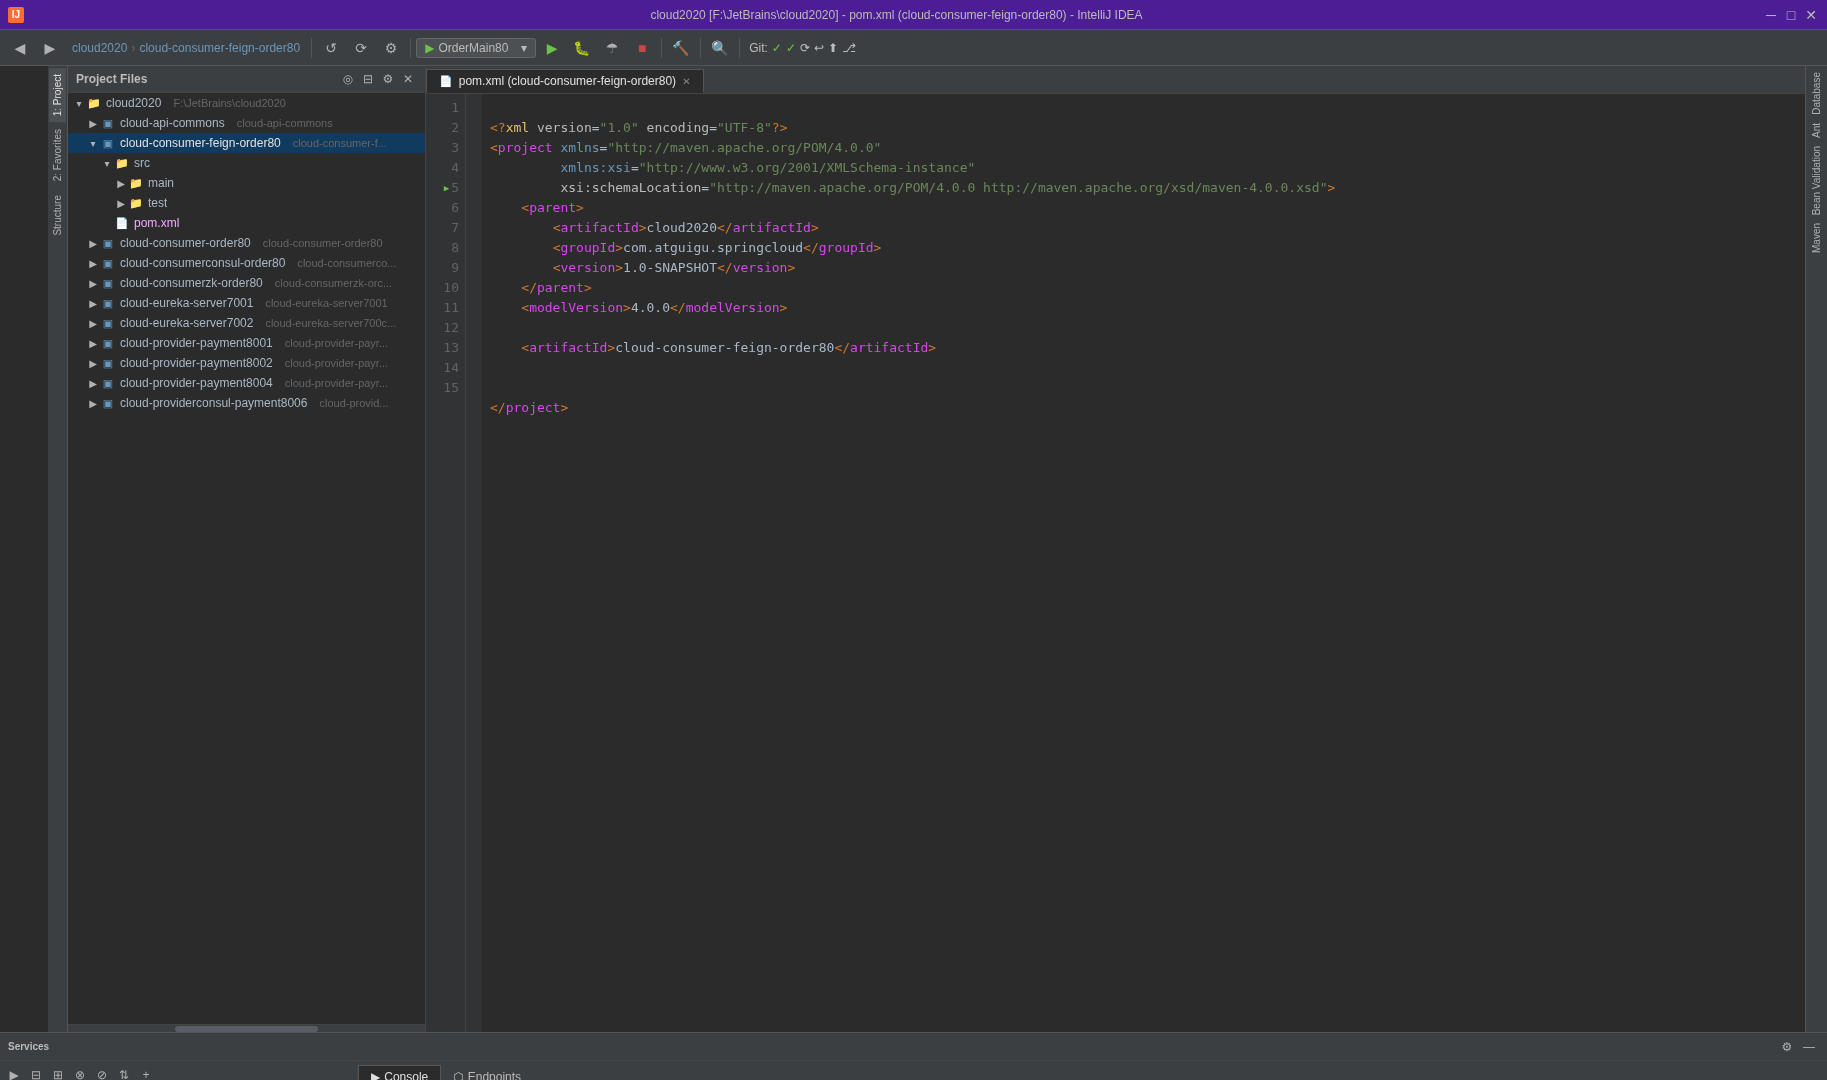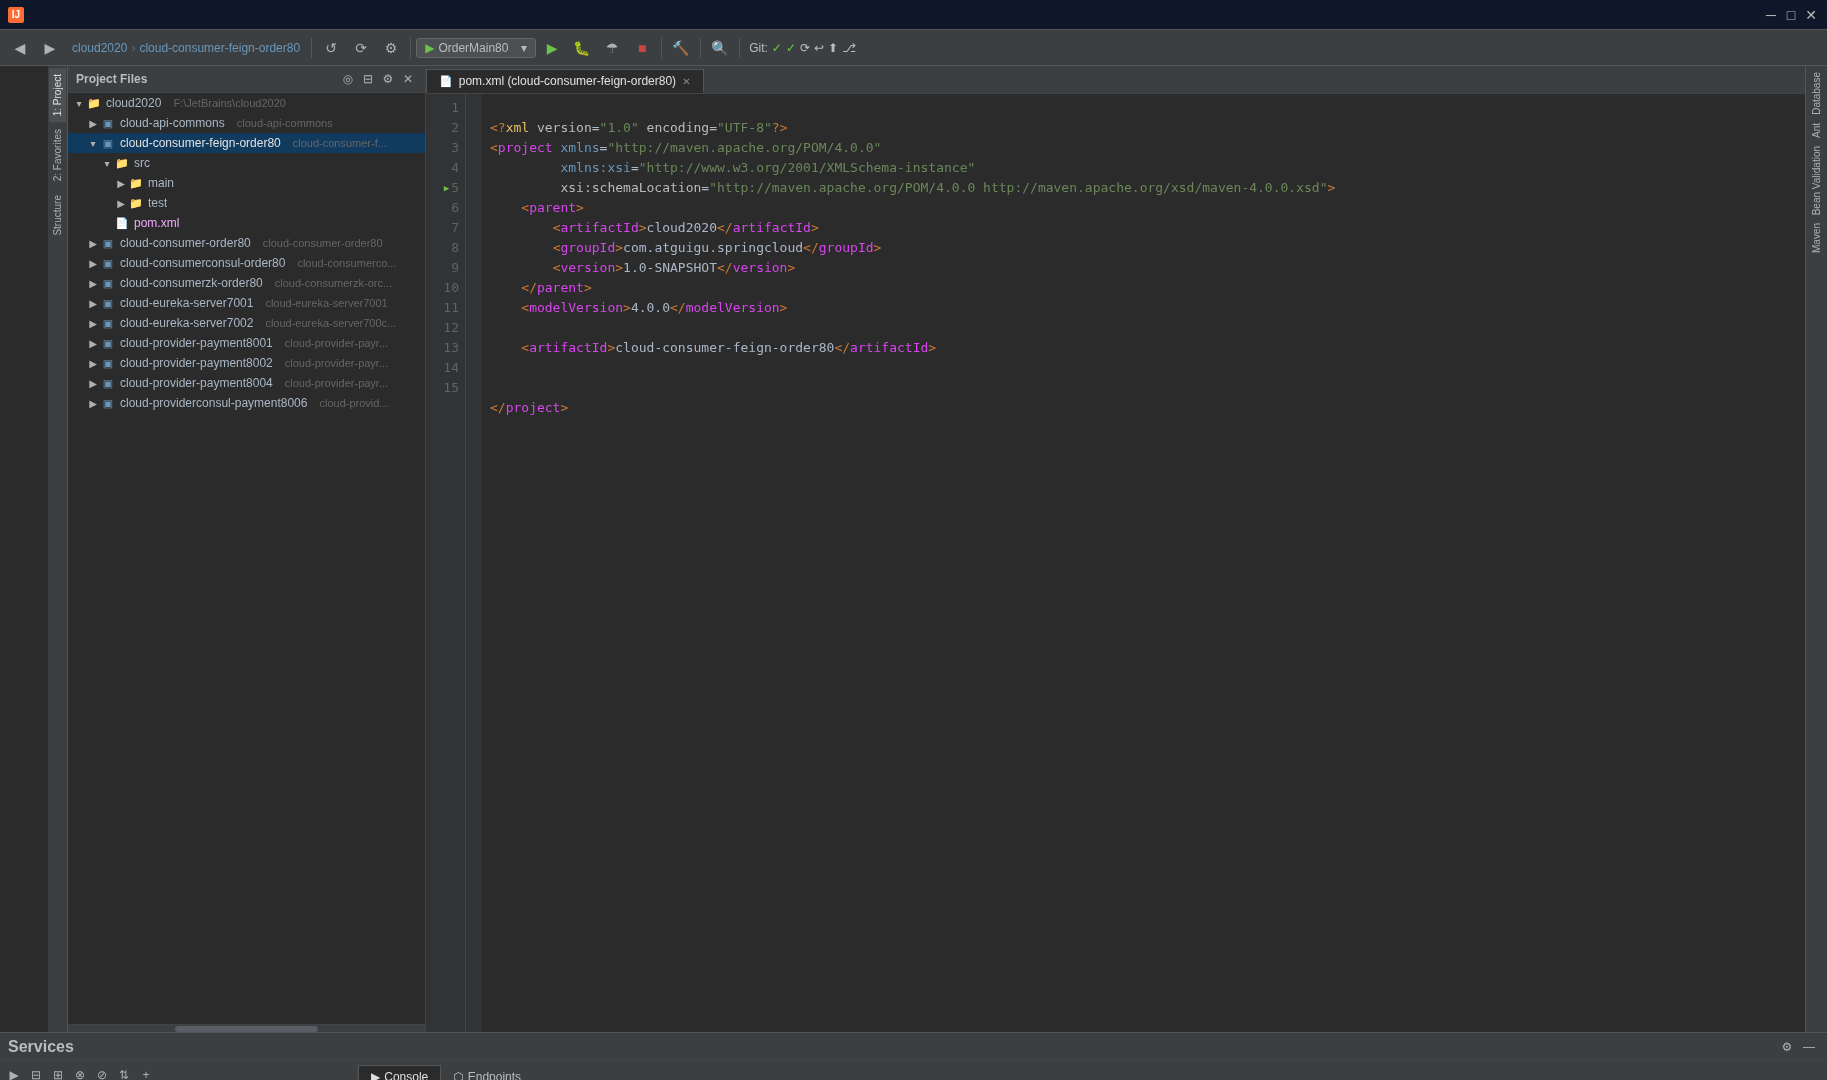--- a/index.html
+++ b/index.html
@@ -1,19 +1,19 @@
 <!DOCTYPE html>
 <html><head>
   <meta charset="utf-8">
   <style>
     * { margin: 0; padding: 0; box-sizing: border-box; }
     body { font-family: 'Segoe UI', Arial, sans-serif; font-size: 12px; background: #2b2b2b; color: #a9b7c6; width: 1827px; height: 1080px; overflow: hidden; }
     
     
-    #title-bar { background: #0f172a; height: 30px; display: flex; align-items: center; padding: 0 8px; border-bottom: 1px solid #555; }
+    #title-bar { background: #4c1d95; height: 30px; display: flex; align-items: center; padding: 0 8px; border-bottom: 1px solid #555; }
     #title-bar .app-icon { width: 16px; height: 16px; margin-right: 6px; background: #ff6b35; border-radius: 2px; display: flex; align-items: center; justify-content: center; font-size: 10px; color: white; font-weight: bold; flex-shrink: 0; }
     #title-bar .menu-items { display: flex; gap: 2px; }
     #title-bar .menu-item { padding: 2px 8px; color: #bbb; cursor: pointer; font-size: 12px; }
     #title-bar .title-text { flex: 1; text-align: center; color: #bbb; font-size: 12px; }
     #title-bar .window-controls { display: flex; gap: 4px; margin-left: auto; }
     #title-bar .win-btn { width: 16px; height: 16px; display: flex; align-items: center; justify-content: center; color: #bbb; cursor: pointer; font-size: 14px; }
 
     
     #toolbar { background: #3c3f41; height: 36px; display: flex; align-items: center; padding: 0 6px; border-bottom: 1px solid #555; gap: 2px; }
     .toolbar-btn { width: 28px; height: 28px; display: flex; align-items: center; justify-content: center; cursor: pointer; border-radius: 3px; color: #afb1b3; font-size: 14px; }
@@ -69,21 +69,21 @@
     .xml-tag { color: #d946ef; }
     .xml-attr { color: #bababa; }
     .xml-attr-val { color: #6a8759; }
     .xml-text { color: #a9b7c6; }
     .xml-pi { color: #e8bf6a; }
     .xml-ns { color: #6897bb; }
 
     
     #bottom-panel { height: 170px; background: #2b2b2b; border-top: 1px solid #555; display: flex; flex-direction: column; }
     #services-header { background: #3c3f41; height: 28px; display: flex; align-items: center; padding: 0 8px; border-bottom: 1px solid #444; gap: 6px; }
-    #services-header .services-title { color: #bbb; font-size: 16px; font-weight: bold; flex: 1; }
+    #services-header .services-title { color: #bbb; font-size: 10px; font-weight: bold; flex: 1; }
     #services-header .header-actions { display: flex; gap: 2px; align-items: center; }
     #services-header .hbtn { width: 20px; height: 20px; display: flex; align-items: center; justify-content: center; color: #afb1b3; cursor: pointer; font-size: 12px; }
 
     #services-content { flex: 1; display: flex; overflow: hidden; }
     #services-tree { width: 358px; border-right: 1px solid #444; overflow-y: auto; }
     .services-toolbar { height: 28px; background: #3c3f41; display: flex; align-items: center; padding: 0 4px; gap: 2px; border-bottom: 1px solid #444; }
     .stbtn { width: 20px; height: 20px; display: flex; align-items: center; justify-content: center; color: #afb1b3; cursor: pointer; font-size: 12px; border-radius: 2px; }
     
     
     #console-panel { flex: 1; display: flex; flex-direction: column; overflow: hidden; }
@@ -98,20 +98,21 @@
 
     #left-tabs { width: 20px; background: #3c3f41; display: flex; flex-direction: column; align-items: center; padding-top: 2px; gap: 1px; border-right: 1px solid #555; }
     .left-tab { writing-mode: vertical-lr; transform: rotate(180deg); color: #afb1b3; font-size: 10px; cursor: pointer; padding: 6px 3px; white-space: nowrap; }
     .left-tab.active { color: #e0e0e0; background: #4c5052; }
   </style>
 </head>
 <body>
 
 <div id="title-bar">
   <div class="app-icon">IJ</div>
+  <div class="title-text">cloud2020 [F:\JetBrains\cloud2020] - pom.xml (cloud-consumer-feign-order80) - IntelliJ IDEA</div>
   <div class="window-controls">
     <span class="win-btn">─</span>
     <span class="win-btn">□</span>
     <span class="win-btn">✕</span>
   </div>
 </div>
 
 <div id="toolbar">
   <div class="toolbar-btn">◀</div>
   <div class="toolbar-btn">▶</div>

